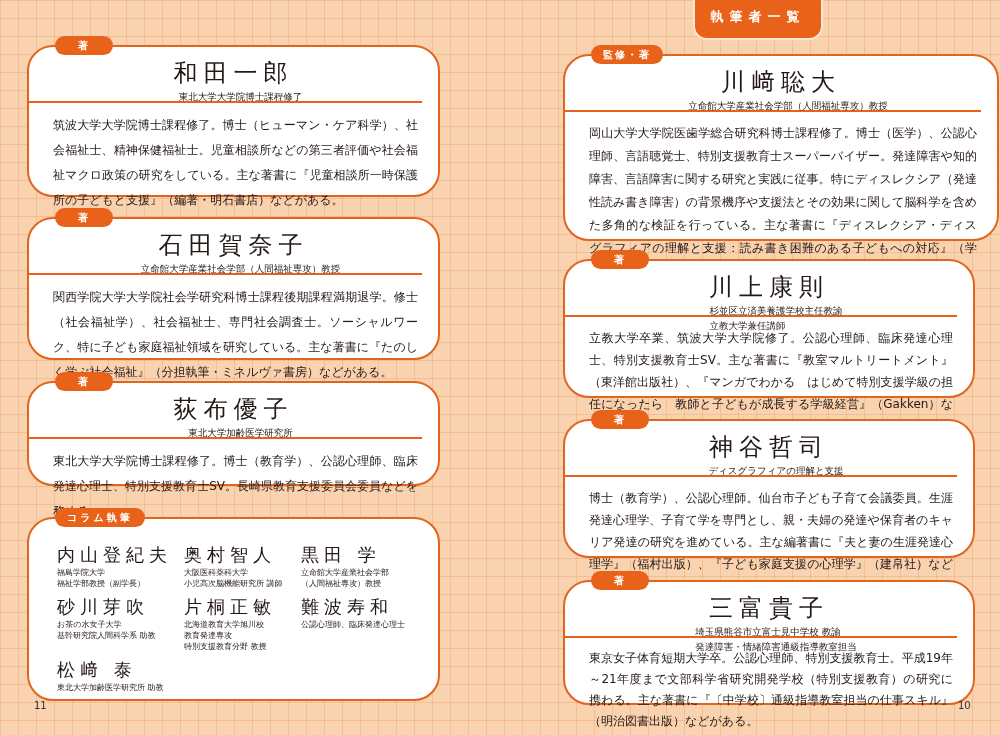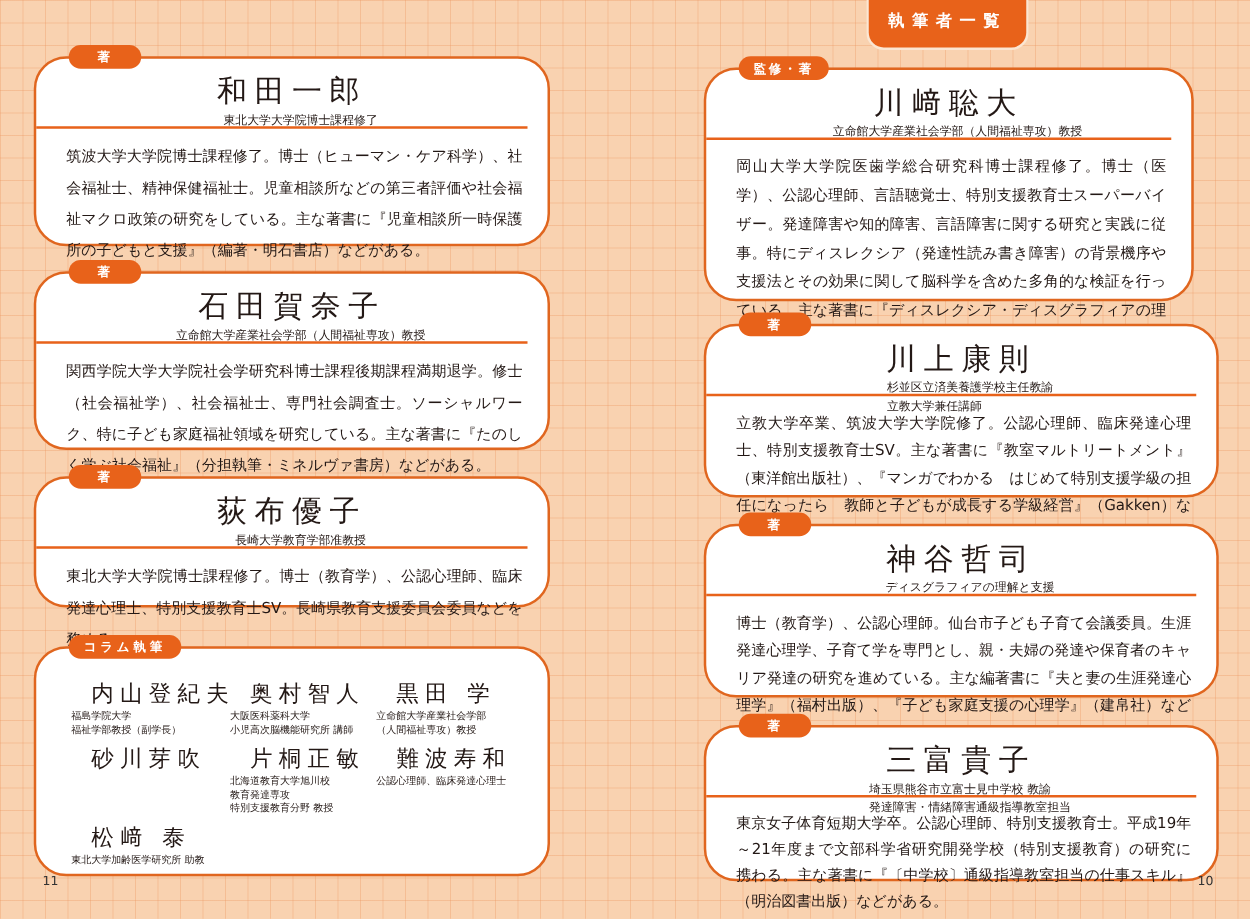--- a/index.html
+++ b/index.html
@@ -27,21 +27,21 @@
   .aff{font-size:9.5px;margin-left:14px;line-height:15px;white-space:nowrap;}
   .rule{height:2px;background:#e8621a;margin:0 16px 0 0;}
   .body{padding:10px 20px 0 24px;font-size:12px;line-height:25px;text-align:justify;}
   .title-tab{
     position:absolute;left:693px;top:-4px;width:126px;height:42px;background:#e8621a;
     border:2px solid #fbe6d2;border-top:none;border-radius:0 0 14px 14px;color:#fff;
     font-size:13px;font-weight:bold;letter-spacing:6px;display:flex;align-items:center;justify-content:center;
   }
   .pnum{position:absolute;font-size:10px;color:#333;}
   .col-grid{position:absolute;left:28px;top:24px;display:grid;grid-template-columns:127px 117px 130px;row-gap:6px;}
-  .cm-name{font-size:18px;letter-spacing:5px;white-space:nowrap;margin-left:16px;}
+  .cm-name{font-size:18px;letter-spacing:5px;white-space:nowrap;}
   .cm-aff{font-size:8px;line-height:11px;white-space:pre-line;}
 </style>
 </head>
 <body>
 
 <div class="title-tab">執筆者一覧</div>
 
 <div class="card" style="left:27px;top:45px;width:413px;height:152px;">
   <div class="tag">著</div>
   <div class="head">
@@ -59,21 +59,21 @@
       <span class="aff">立命館大学産業社会学部（人間福祉専攻）教授</span>
     </div>
   <div class="rule"></div>
   <div class="body">関西学院大学大学院社会学研究科博士課程後期課程満期退学。修士（社会福祉学）、社会福祉士、専門社会調査士。ソーシャルワーク、特に子ども家庭福祉領域を研究している。主な著書に『たのしく学ぶ社会福祉』（分担執筆・ミネルヴァ書房）などがある。</div>
 </div>
 
 <div class="card" style="left:27px;top:381px;width:413px;height:105px;">
   <div class="tag">著</div>
   <div class="head">
       <span class="name">荻布優子</span>
-      <span class="aff">長崎大学教育学部准教授</span>
+      <span class="aff">東北大学加齢医学研究所</span>
     </div>
   <div class="rule"></div>
   <div class="body">東北大学大学院博士課程修了。博士（教育学）、公認心理師、臨床発達心理士、特別支援教育士SV。長崎県教育支援委員会委員などを務める。</div>
 </div>
 
 <div class="card" style="left:27px;top:517px;width:413px;height:184px;">
   <div class="tag" style="letter-spacing:3px;">コラム執筆</div>
   <div class="col-grid">
     <div>
         <div class="cm-name">内山登紀夫</div>
@@ -85,41 +85,43 @@
         <div class="cm-aff">大阪医科薬科大学
 小児高次脳機能研究所 講師</div>
       </div>
     <div>
         <div class="cm-name">黒田 学</div>
         <div class="cm-aff">立命館大学産業社会学部
 （人間福祉専攻）教授</div>
       </div>
     <div>
         <div class="cm-name">砂川芽吹</div>
+        <div class="cm-aff">お茶の水女子大学
+基幹研究院人間科学系 助教</div>
       </div>
     <div>
         <div class="cm-name">片桐正敏</div>
         <div class="cm-aff">北海道教育大学旭川校
 教育発達専攻
 特別支援教育分野 教授</div>
       </div>
     <div>
         <div class="cm-name">難波寿和</div>
         <div class="cm-aff">公認心理師、臨床発達心理士</div>
       </div>
     <div>
         <div class="cm-name">松﨑 泰</div>
         <div class="cm-aff">東北大学加齢医学研究所 助教</div>
       </div>
   </div>
 </div>
 
 <div class="pnum" style="left:34px;top:700px;">11</div>
 
-<div class="card" style="left:563px;top:54px;width:392px;height:187px;">
+<div class="card" style="left:563px;top:54px;width:436px;height:187px;">
   <div class="tag">監修・著</div>
   <div class="head">
       <span class="name">川﨑聡大</span>
       <span class="aff">立命館大学産業社会学部（人間福祉専攻）教授</span>
     </div>
   <div class="rule"></div>
   <div class="body" style="line-height:23px;">岡山大学大学院医歯学総合研究科博士課程修了。博士（医学）、公認心理師、言語聴覚士、特別支援教育士スーパーバイザー。発達障害や知的障害、言語障害に関する研究と実践に従事。特にディスレクシア（発達性読み書き障害）の背景機序や支援法とその効果に関して脳科学を含めた多角的な検証を行っている。主な著書に『ディスレクシア・ディスグラフィアの理解と支援：読み書き困難のある子どもへの対応』（学苑社）などがある。</div>
 </div>
 
 <div class="card" style="left:563px;top:259px;width:412px;height:139px;">

